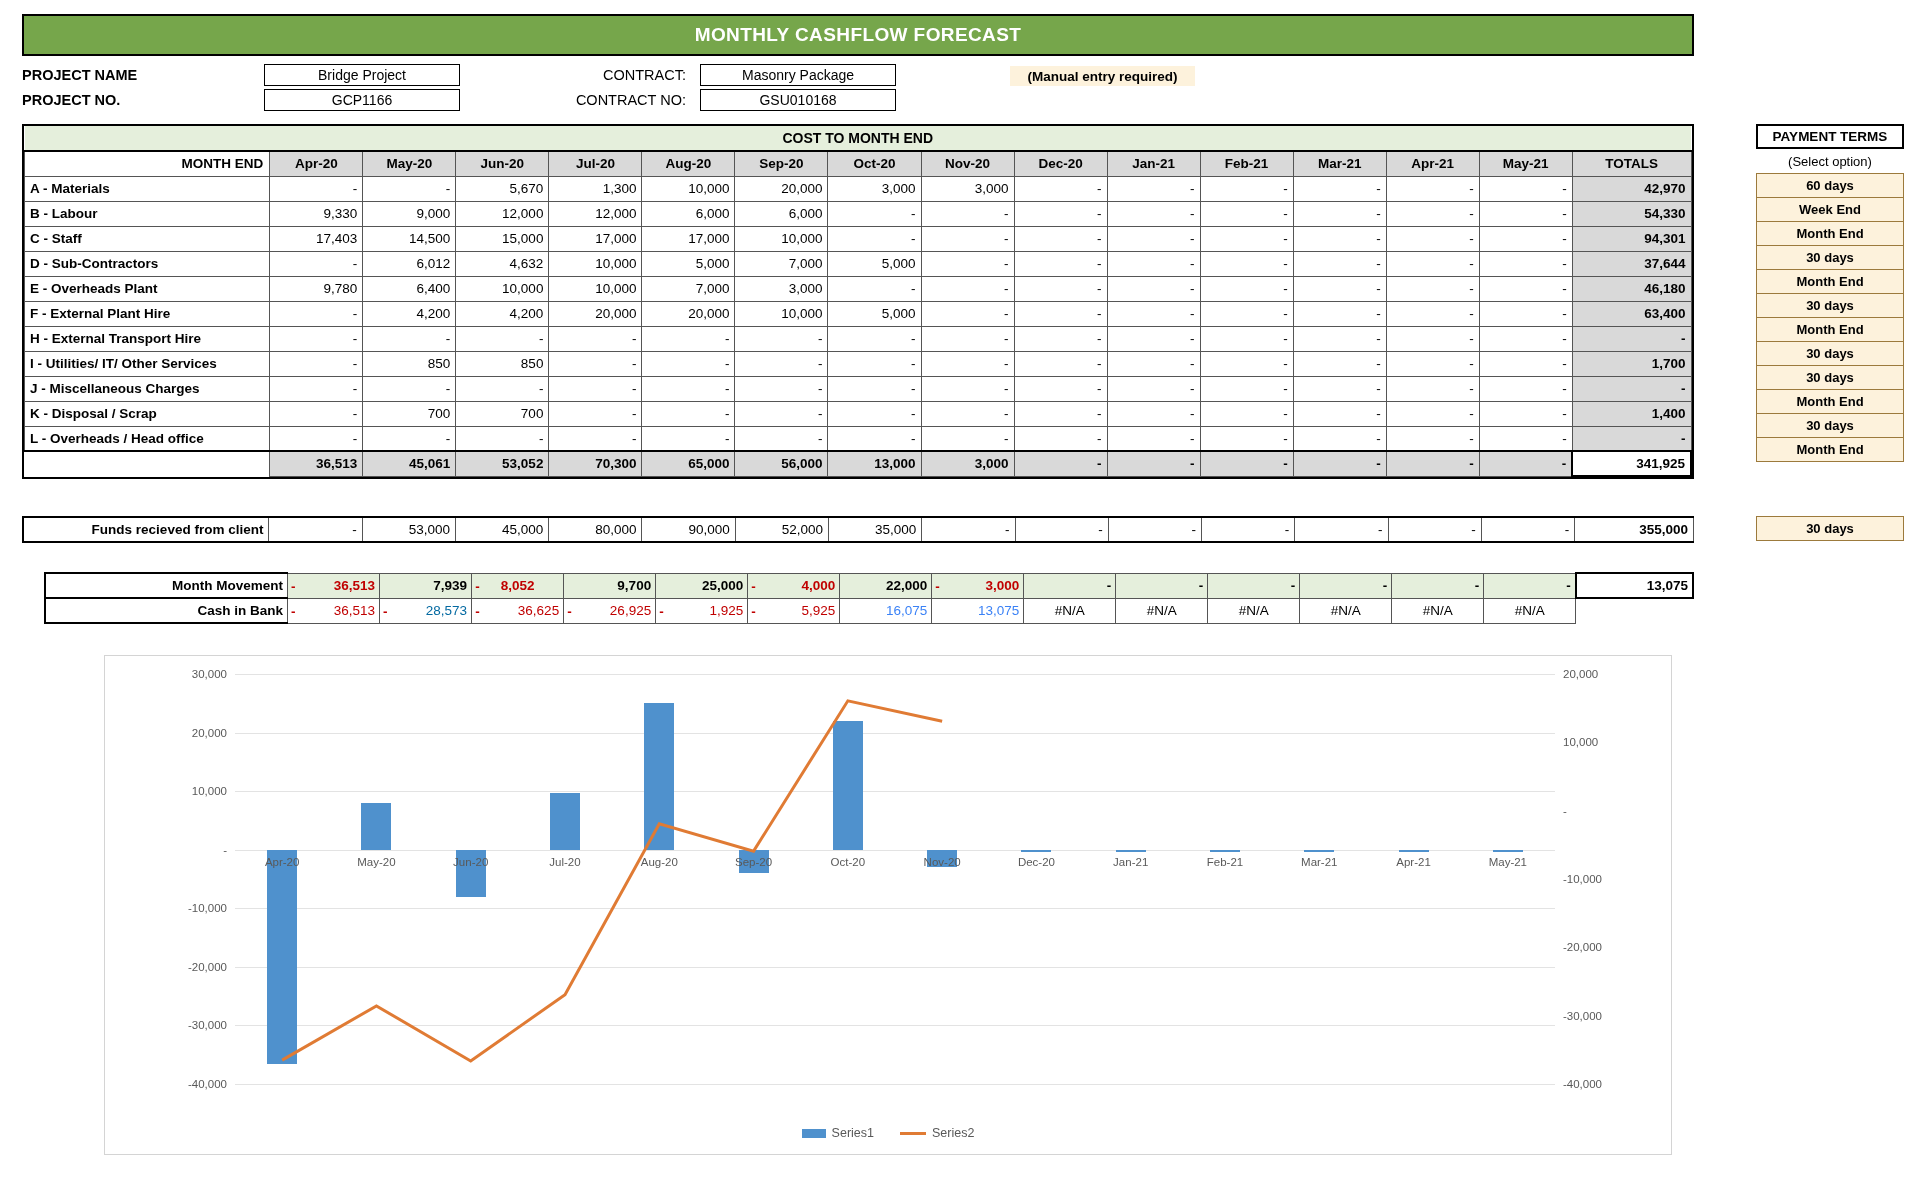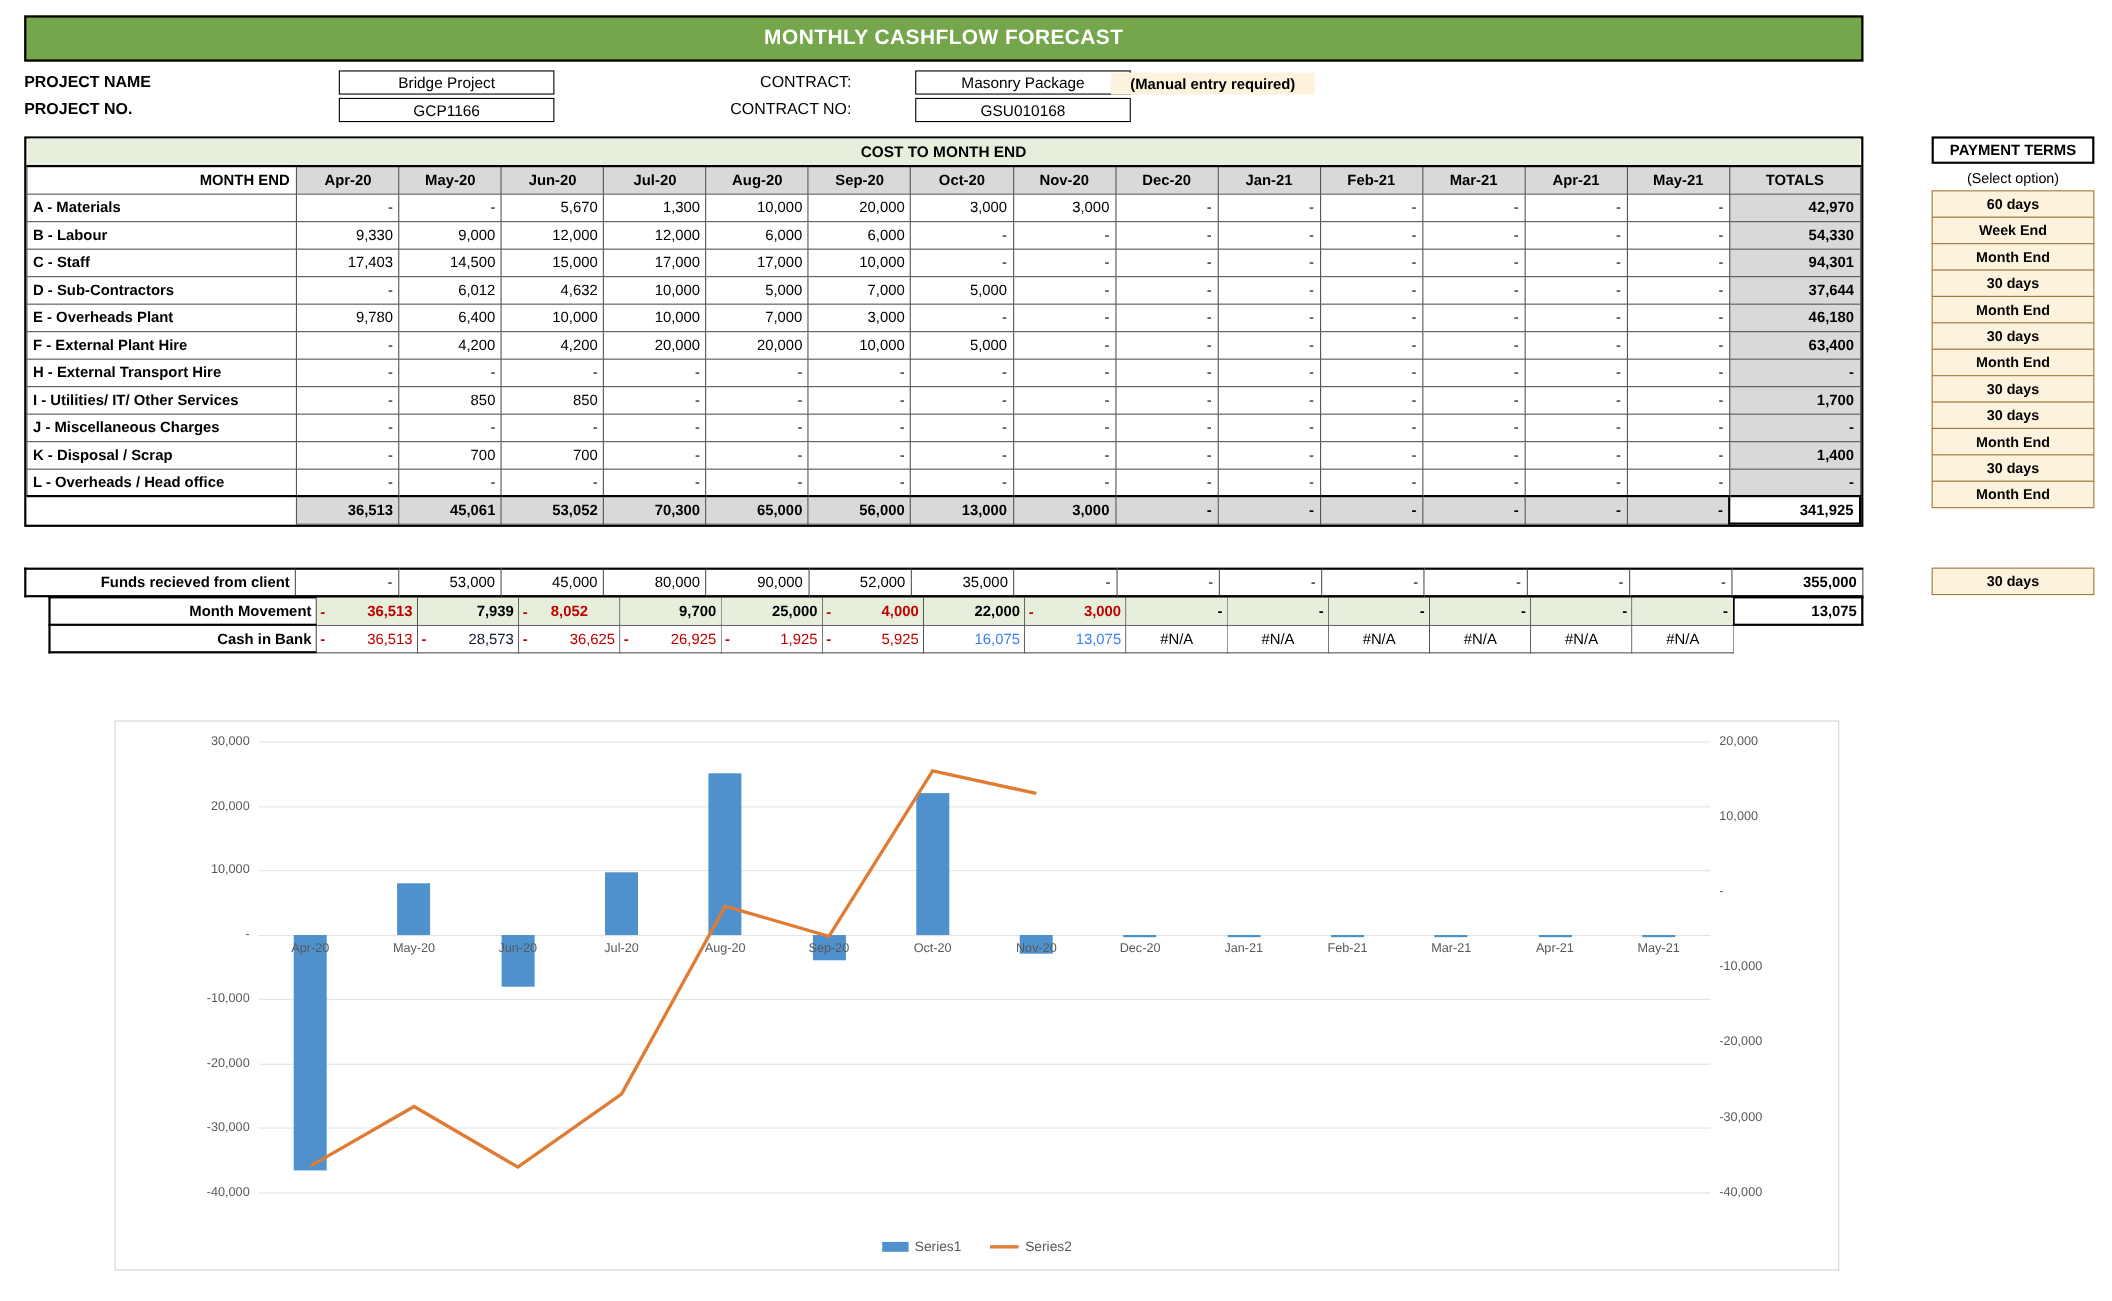--- a/index.html
+++ b/index.html
@@ -27,21 +27,21 @@
   }
   .banner .t {
     color: #ffffff;
     font-size: 19px;
     font-weight: bold;
     letter-spacing: .4px;
   }
 
   
   .info { position: absolute; left: 22px; top: 64px; width: 1250px; font-size: 14px; }
-  .info-row { display: flex; align-items: stretch; height: 22px; margin-bottom: 3px; gap: 44px; }
+  .info-row { display: flex; align-items: stretch; height: 22px; margin-bottom: 3px; }
   .info-lbl { width: 242px; font-weight: bold; color: #000; display: flex; align-items: center; font-size: 14.5px; }
   .info-box {
     width: 196px; border: 1px solid #000; background: #fff;
     display: flex; align-items: center; justify-content: center;
     font-size: 14px; color: #000;
   }
   .info-lbl2 { width: 240px; font-weight: normal; text-align: right; padding-right: 14px; display: flex; align-items: center; justify-content: flex-end; font-size: 14.5px; }
   .manual-note {
     position: absolute; left: 1010px; top: 66px;
     width: 185px; height: 20px;
@@ -81,21 +81,21 @@
   
   .fundswrap { position: absolute; left: 22px; top: 516px; width: 1672px; }
   table.funds { border-collapse: collapse; width: 100%; table-layout: fixed; }
   table.funds td { border: 1px solid #555; height: 25px; padding: 0 5px; font-size: 13.5px; background: #fff; }
   table.funds td.flabel { text-align: right; font-weight: bold; border: 2px solid #000; border-right: 1px solid #555; }
   table.funds td.num { text-align: right; }
   table.funds td.tot { text-align: right; border: 1px solid #555; }
   table.funds td.edge { border-top: 2px solid #000; border-bottom: 2px solid #000; }
 
   
-  .movewrap { position: absolute; left: 22px; top: 542px; width: 1672px; padding-left: 22px; }
+  .movewrap { position: absolute; left: 22px; top: 572px; width: 1672px; padding-left: 22px; }
   table.move { border-collapse: collapse; width: 100%; table-layout: fixed; }
   table.move td { height: 25px; padding: 0 4px; font-size: 13.5px; border: 1px solid #555; }
   table.move td.mlabel { text-align: right; font-weight: bold; background: #fff; border: 2px solid #000; border-right: 1px solid #555; }
   table.move td.cell { background: #e5efdc; text-align: right; font-weight: bold; position: relative; }
   table.move td.cell2 { background: #fff; text-align: right; color: #c00000; position: relative; }
   table.move td.tot { background: #fff; text-align: right; font-weight: bold; border: 2px solid #000; }
   .minus { position: absolute; left: 3px; top: 50%; transform: translateY(-50%); font-weight: bold; }
   .minus.red { color: #c00000; }
   .valtxt { display: block; text-align: right; }
   td.cell2 .valtxt { color: #3b82f6; }
@@ -550,21 +550,21 @@
             <td class="tot">13,075</td>
           </tr>
         <tr id="cash-row">
             <td class="mlabel">Cash in Bank</td>
             <td class="cell2">
               <span class="minus red">-</span>
               <span class="valtxt neg" style="color:#c00000;">36,513</span>
             </td>
             <td class="cell2">
               <span class="minus red">-</span>
-              <span class="valtxt neg" style="color:#0f172a;">28,573</span>
+              <span class="valtxt neg" style="color:#0369a1;">28,573</span>
             </td>
             <td class="cell2">
               <span class="minus red">-</span>
               <span class="valtxt neg" style="color:#c00000;">36,625</span>
             </td>
             <td class="cell2">
               <span class="minus red">-</span>
               <span class="valtxt neg" style="color:#c00000;">26,925</span>
             </td>
             <td class="cell2">

